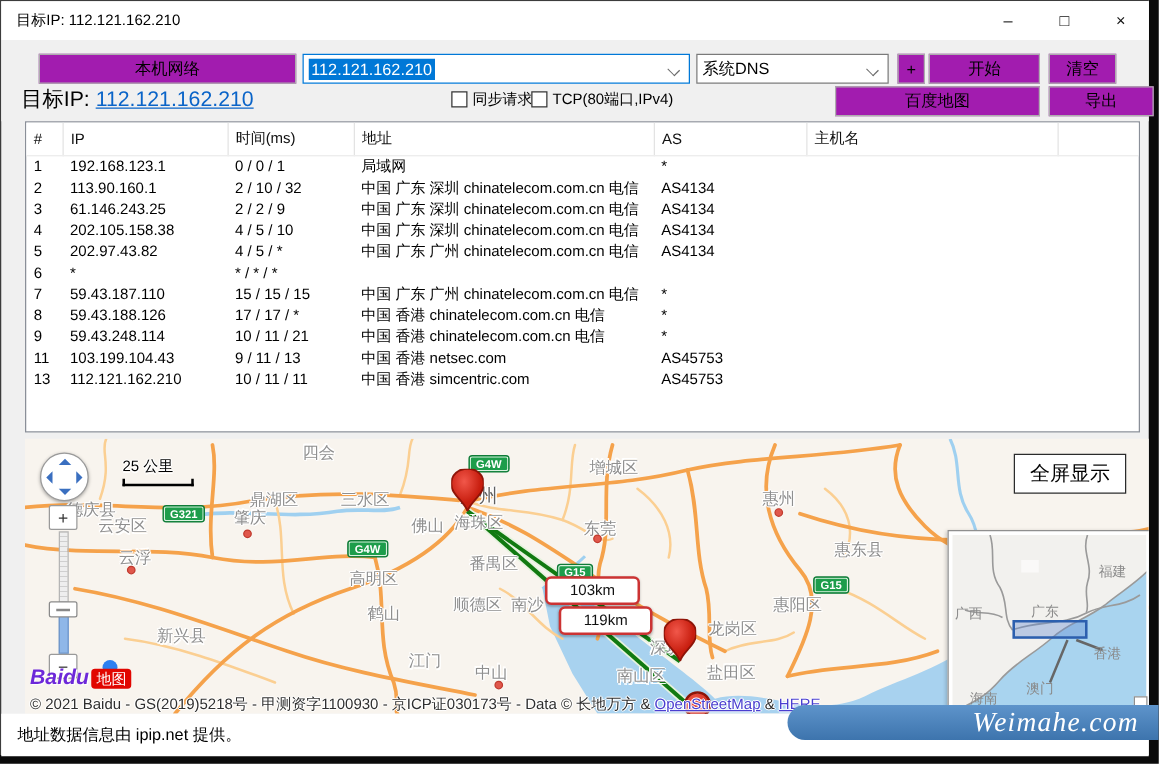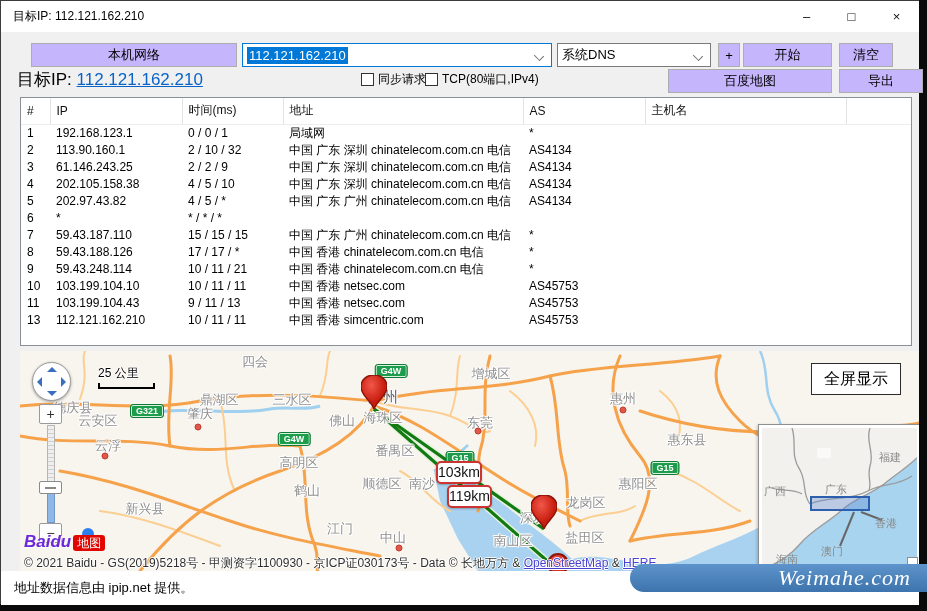--- a/index.html
+++ b/index.html
@@ -14,21 +14,21 @@
     background:#f0f0f0; border-left:1px solid #3c3c3c; border-top:1px solid #3c3c3c;
   }
   
   .titlebar { position:absolute; left:0; top:0; width:100%; height:31px; background:#fff; display:flex; align-items:center; }
   .title-text { margin-left:12px; font-size:12px; color:#000; }
   .win-controls { margin-left:auto; display:flex; height:100%; }
   .win-btn { width:45px; height:100%; display:flex; align-items:center; justify-content:center; font-size:13px; color:#111; background:#fff; border:0; padding:0; }
   
   .toolbar { position:absolute; left:0; top:31px; width:100%; height:65px; background:#f0f0f0; }
   .btn {
-    position:absolute; height:24px; background:#c4b5fd; border:1px solid #adadad;
+    position:absolute; height:24px; background:#a21caf; border:1px solid #adadad;
     font-size:13px; color:#000; display:flex; align-items:center; justify-content:center; padding:0;
     font-family:"Liberation Sans", sans-serif;
   }
   .btn-localnet { left:30px; top:11px; width:206px; }
   .btn-plus     { left:717px; top:11px; width:22px; }
   .btn-start    { left:742px; top:11px; width:89px; }
   .btn-clear    { left:838px; top:11px; width:54px; }
   .btn-baidumap { left:667px; top:37px; width:164px; }
   .btn-export   { left:838px; top:37px; width:84px; }
   .combo { position:absolute; height:24px; background:#fff; display:flex; align-items:center; font-size:13px; }
@@ -50,21 +50,21 @@
   table.trace td { height:17px; font-size:12px; color:#000; padding:0 0 0 6px; white-space:nowrap; overflow:hidden; }
   
   .map { position:absolute; left:19px; top:350px; width:899px; height:220px; background:#f8f4ee; overflow:hidden; }
   .map svg.base { position:absolute; left:0; top:0; }
   .layer { position:absolute; left:0; top:0; width:100%; height:100%; pointer-events:none; }
   .city-label { position:absolute; transform:translate(-50%,-50%); font-size:13px; color:#8f8f8f; white-space:nowrap;
     text-shadow:1px 0 0 #fff,-1px 0 0 #fff,0 1px 0 #fff,0 -1px 0 #fff,1px 1px 0 #fff,-1px -1px 0 #fff; }
   .city-label.big { font-size:15px; color:#5f5f5f; }
   .city-dot { position:absolute; transform:translate(-50%,-50%); width:7px; height:7px; border-radius:50%; background:#e0574b; border:1px solid #c03a2e; }
   .road-sign { position:absolute; transform:translate(-50%,-50%); background:#1d9d4b; color:#fff; font-size:9px; font-weight:bold; padding:1px 5px; border-radius:3px; border:1px solid #0f7a37; box-shadow:inset 0 0 0 1px #d9f2e0; white-space:nowrap; }
-  .dist-label { position:absolute; background:#fff; border:2px solid #cc3333; border-radius:5px; font-size:14px; color:#111; padding:0 0; line-height:19px; height:23px; box-shadow:0 1px 2px rgba(0,0,0,.25); }
+  .dist-label { position:absolute; background:#fff; border:2px solid #cc3333; border-radius:5px; font-size:12px; color:#111; padding:0 18px; line-height:19px; height:23px; box-shadow:0 1px 2px rgba(0,0,0,.25); }
   .pin { position:absolute; z-index:6; }
   .pin3 { position:absolute; left:527px; top:202px; width:22px; height:22px; border-radius:50%; background:radial-gradient(circle at 35% 30%, #f1574a, #c81e0f); border:2px solid #8e1408; z-index:6; }
   
   .pan { position:absolute; left:12px; top:11px; width:39px; height:39px; border-radius:50%; background:#fff; border:1px solid #9a9a9a; box-shadow:0 1px 3px rgba(0,0,0,.35); z-index:8; }
   .tri { position:absolute; width:0; height:0; border:5px solid transparent; }
   .tri.n { left:14px; top:4px;  border-bottom-color:#3a6fc0; border-top-width:0; }
   .tri.s { left:14px; bottom:4px; border-top-color:#3a6fc0; border-bottom-width:0; }
   .tri.w { left:4px; top:14px; border-right-color:#3a6fc0; border-left-width:0; }
   .tri.e { right:4px; top:14px; border-left-color:#3a6fc0; border-right-width:0; }
   .zbtn { position:absolute; left:19px; width:23px; height:20px; background:#fff; border:1px solid #9a9a9a; color:#333; font-size:14px; text-align:center; line-height:18px; z-index:8; border-radius:2px; }
@@ -251,29 +251,20 @@
   <tr>
     <td>9</td>
     <td>59.43.248.114</td>
     <td>10 / 11 / 21</td>
     <td>中国 香港 chinatelecom.com.cn 电信</td>
     <td>*</td>
     <td></td>
     <td></td>
   </tr>
 
-  <tr>
-    <td>10</td>
-    <td>103.199.104.10</td>
-    <td>10 / 11 / 11</td>
-    <td>中国 香港 netsec.com</td>
-    <td>AS45753</td>
-    <td></td>
-    <td></td>
-  </tr>
 
   <tr>
     <td>11</td>
     <td>103.199.104.43</td>
     <td>9 / 11 / 13</td>
     <td>中国 香港 netsec.com</td>
     <td>AS45753</td>
     <td></td>
     <td></td>
   </tr>

